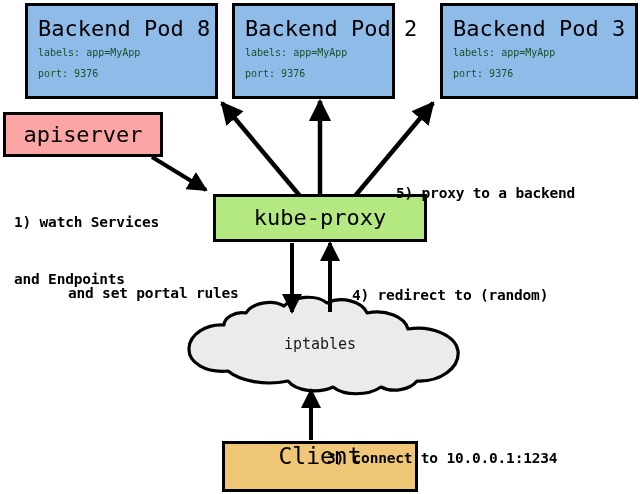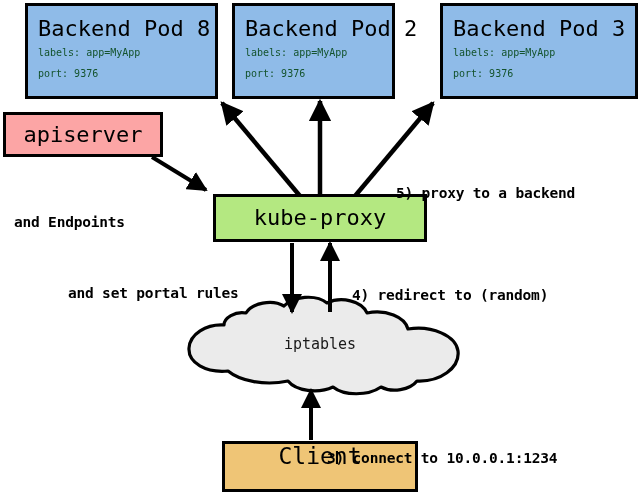--- a/index.html
+++ b/index.html
@@ -99,20 +99,21 @@
   <div class="title">kube-proxy</div>
 </div>
 
 <div class="node" id="client">
   <div class="title">Client</div>
 </div>
 
 <div class="cloud-label">iptables</div>
 
 <div class="lbl" id="lbl1">
+  <div>1) watch Services</div>
   <div>and Endpoints</div>
 </div>
 
 <div class="lbl" id="lbl2">
   <div>and set portal rules</div>
 </div>
 
 <div class="lbl" id="lbl3">
   <div>3) connect to 10.0.0.1:1234</div>
 </div>

